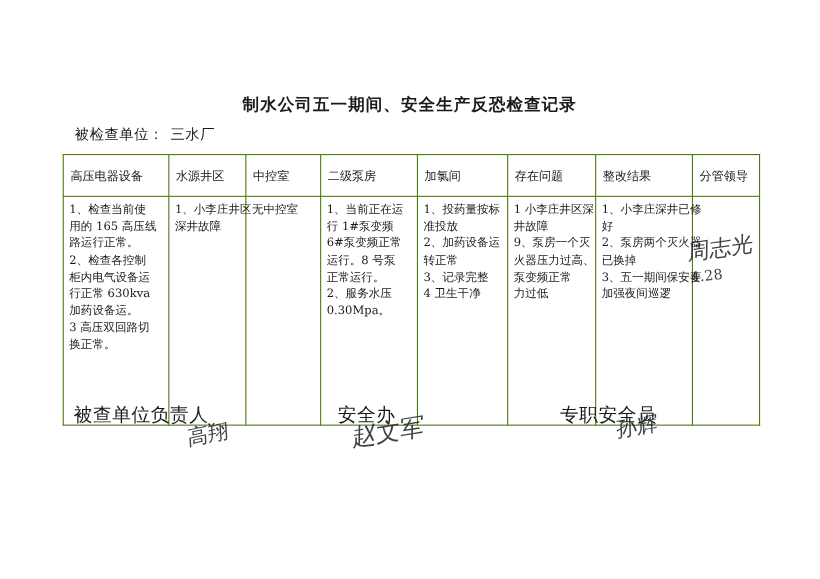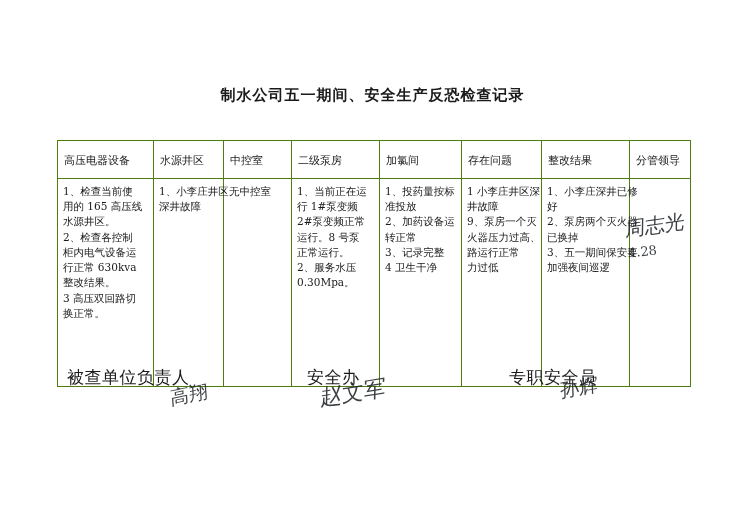--- a/index.html
+++ b/index.html
@@ -115,20 +115,23 @@
   .hw-d { left: 625px; top: 212px; font-size: 20px; transform: rotate(-8deg) skewX(-9deg); }
   .hw-e { left: 628px; top: 244px; font-size: 13px; transform: rotate(-6deg); }
 </style>
 </head>
 <body>
 
 <div class="page">
 
   <div class="doc-title">制水公司五一期间、安全生产反恐检查记录</div>
 
+  <div class="unit-line">
+    <span>被检查单位：</span><span class="value">三水厂</span>
+  </div>
 
 
   <table class="tbl">
     <colgroup>
       <col style="width:96px">
       <col style="width:70px">
       <col style="width:68px">
       <col style="width:88px">
       <col style="width:82px">
       <col style="width:80px">
@@ -146,45 +149,45 @@
         <th>整改结果</th>
         <th>分管领导</th>
       </tr>
     </thead>
     <tbody>
       <tr>
         <td>
             <div class="cell-lines">
               <div>1、检查当前使</div>
               <div>用的 165 高压线</div>
-              <div>水源井区。</div>
+              <div>路运行正常。</div>
               <div>2、检查各控制</div>
               <div>柜内电气设备运</div>
               <div>行正常 630kva</div>
-              <div>整改结果。</div>
+              <div>加药设备运。</div>
               <div>3 高压双回路切</div>
               <div>换正常。</div>
             </div>
           </td>
         <td>
             <div class="cell-lines">
               <div>1、小李庄井区</div>
               <div>深井故障</div>
             </div>
           </td>
         <td>
             <div class="cell-lines">
               <div>无中控室</div>
             </div>
           </td>
         <td>
             <div class="cell-lines">
               <div>1、当前正在运</div>
               <div>行 1#泵变频</div>
-              <div>2#泵变频正常</div>
+              <div>6#泵变频正常</div>
               <div>运行。8 号泵</div>
               <div>正常运行。</div>
               <div>2、服务水压</div>
               <div>0.30Mpa。</div>
             </div>
           </td>
         <td>
             <div class="cell-lines">
               <div>1、投药量按标</div>
               <div>准投放</div>
@@ -193,21 +196,21 @@
               <div>3、记录完整</div>
               <div>4 卫生干净</div>
             </div>
           </td>
         <td>
             <div class="cell-lines">
               <div>1 小李庄井区深</div>
               <div>井故障</div>
               <div>9、泵房一个灭</div>
               <div>火器压力过高、</div>
-              <div>路运行正常</div>
+              <div>泵变频正常</div>
               <div>力过低</div>
             </div>
           </td>
         <td>
             <div class="cell-lines">
               <div>1、小李庄深井已修</div>
               <div>好</div>
               <div>2、泵房两个灭火器</div>
               <div>已换掉</div>
               <div>3、五一期间保安要</div>

